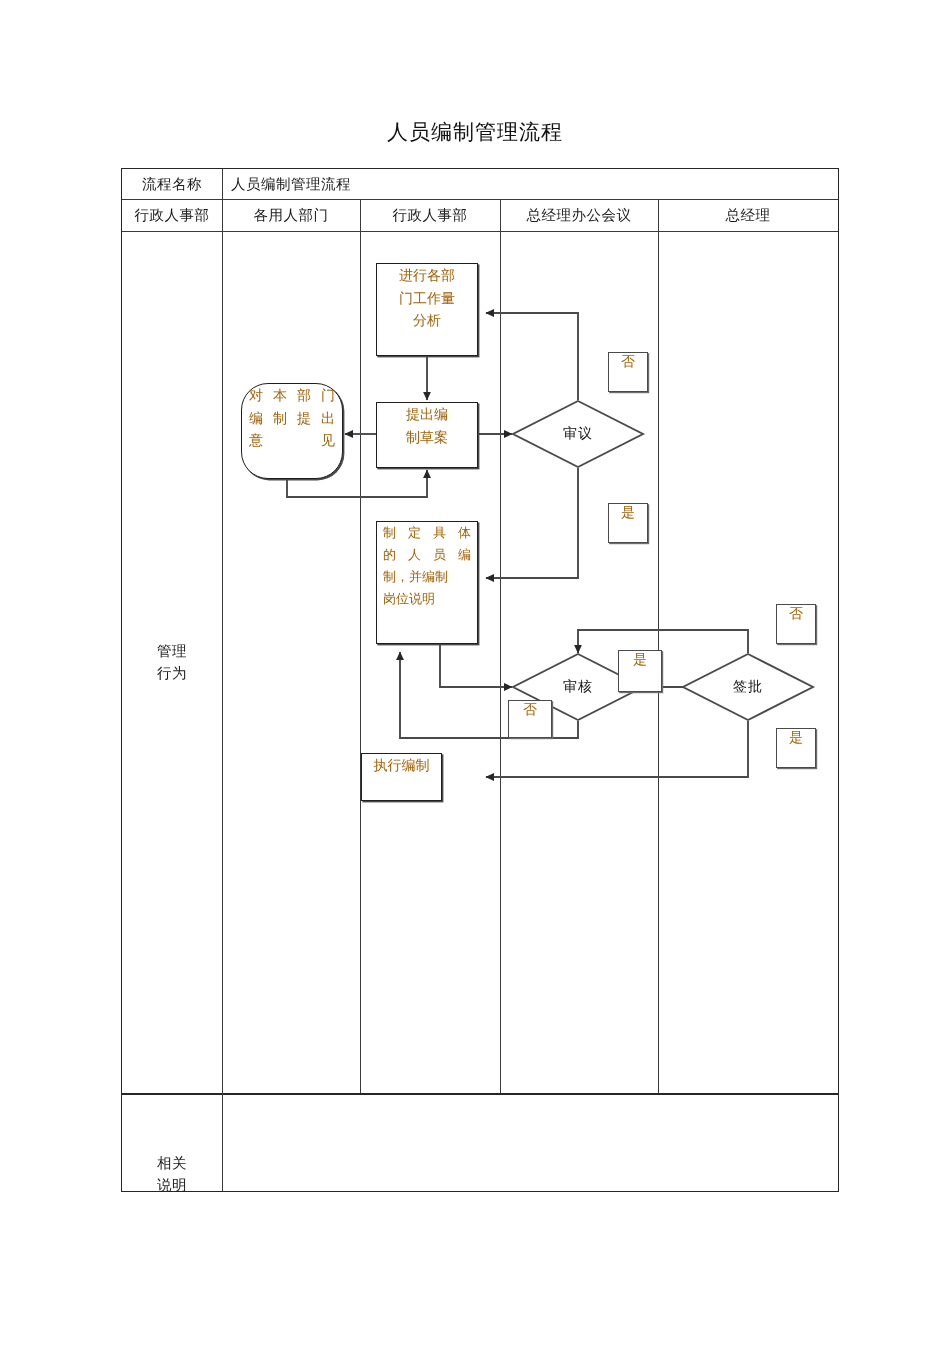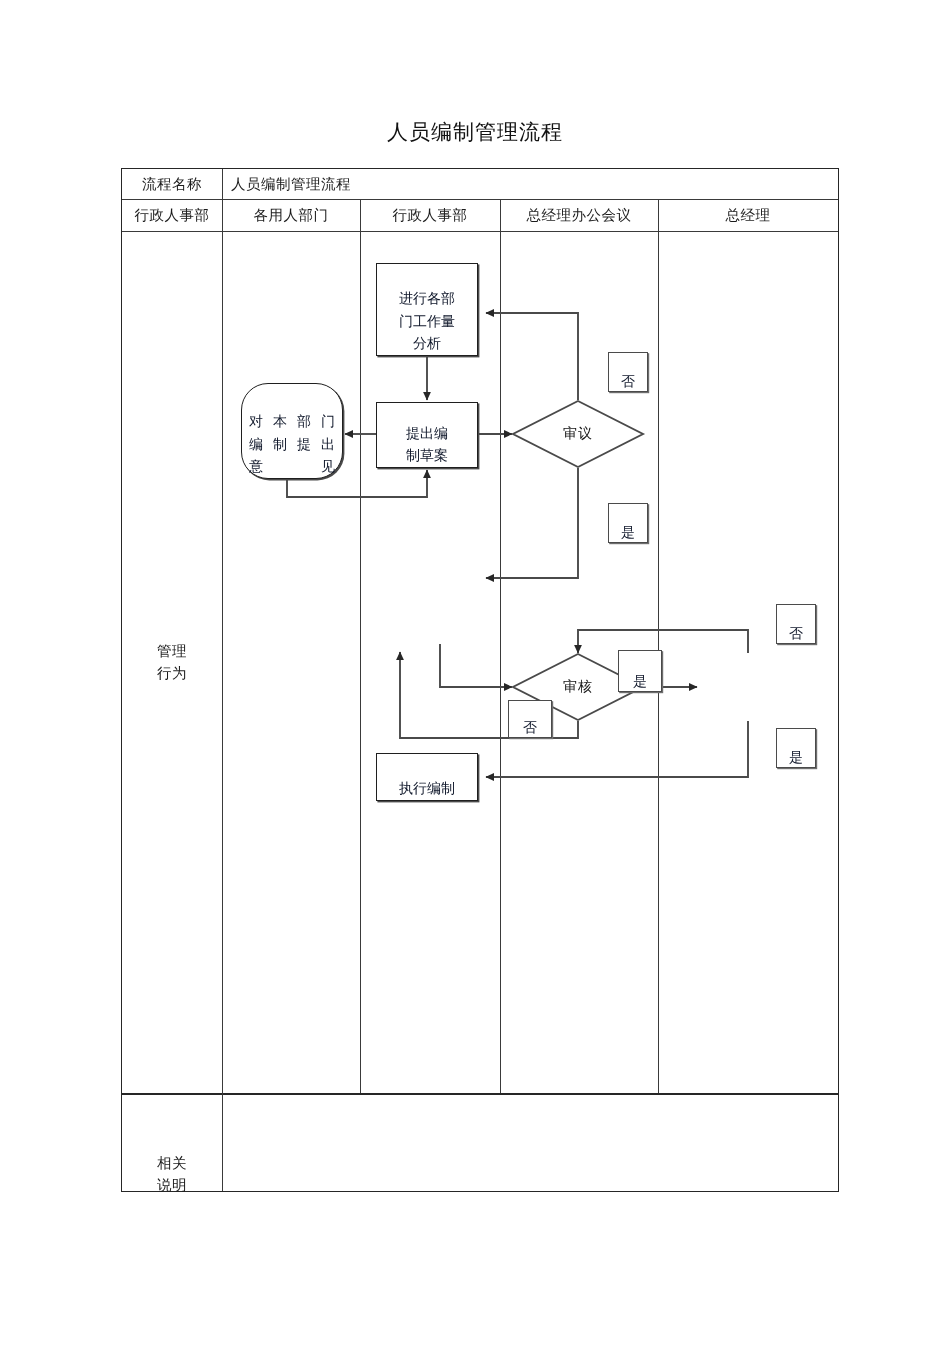--- a/index.html
+++ b/index.html
@@ -39,24 +39,24 @@
   .cell.left{justify-content:flex-start;padding-left:9px;}
   .cell.stack{flex-direction:column;line-height:1.55;}
 
   
   #flow-canvas{position:absolute;left:0;top:0;width:950px;height:1345px;pointer-events:none;}
 
   
   .node{
     position:absolute;box-sizing:border-box;
     background:#ffffff;
-    display:flex;align-items:flex-end;justify-content:center;
+    display:flex;align-items:flex-start;justify-content:center;
     text-align:center;
     font-family:"DejaVu Sans","Liberation Sans",sans-serif;
-    color:#0f172a;
+    color:#a16207;
   }
   .proc{
     border:1.6px solid #1f1f1f;
     box-shadow:1.4px 1.4px 0 0 #4a4a4a;
     font-size:14px;line-height:1.62;
   }
   .proc .inner{padding:0 5px;}
   .proc.just .inner{text-align:justify;text-align-last:justify;}
 
   .tag{
@@ -178,39 +178,53 @@
   </div>
 
   <div class="node proc just" style="left:241px;top:383px;width:102px;height:96px;border-radius:27px;">
     <div class="inner" style="width:86px;">
       <span style="display:block;text-align:justify;text-align-last:justify;">对本部门</span>
       <span style="display:block;text-align:justify;text-align-last:justify;">编制提出</span>
       <span style="display:block;text-align:left;">意见</span>
     </div>
   </div>
 
-
-  <div class="node proc" style="left:376px;top:753px;width:102px;height:48px;">
+  <div class="node proc" style="left:376px;top:521px;width:102px;height:123px;">
+    <div class="inner" style="width:88px;font-size:13px;line-height:1.7;">
+      <span style="display:block;text-align:justify;text-align-last:justify;">制定具体</span>
+      <span style="display:block;text-align:justify;text-align-last:justify;">的人员编</span>
+      <span style="display:block;text-align:left;">制，并编制</span>
+      <span style="display:block;text-align:left;">岗位说明</span>
+    </div>
+  </div>
+
+  <div class="node proc" style="left:361px;top:753px;width:81px;height:48px;">
     <div class="inner">执行编制</div>
   </div>
 
   <div class="diamond-wrap" style="left:512px;top:653px;width:132px;height:68px;">
     <svg width="132" height="68" viewBox="0 0 132 68" xmlns="http://www.w3.org/2000/svg">
       <polygon points="66,1 131,34 66,67 1,34" fill="#ffffff" stroke="#4a4a4a" stroke-width="1.9"></polygon>
     </svg>
     <div class="diamond-label">审核</div>
   </div>
 
   <div class="diamond-wrap" style="left:512px;top:400px;width:132px;height:68px;">
     <svg width="132" height="68" viewBox="0 0 132 68" xmlns="http://www.w3.org/2000/svg">
       <polygon points="66,1 131,34 66,67 1,34" fill="#ffffff" stroke="#4a4a4a" stroke-width="1.9"></polygon>
     </svg>
     <div class="diamond-label">审议</div>
   </div>
 
+  <div class="diamond-wrap" style="left:682px;top:653px;width:132px;height:68px;">
+    <svg width="132" height="68" viewBox="0 0 132 68" xmlns="http://www.w3.org/2000/svg">
+      <polygon points="66,1 131,34 66,67 1,34" fill="#ffffff" stroke="#4a4a4a" stroke-width="1.9"></polygon>
+    </svg>
+    <div class="diamond-label">签批</div>
+  </div>
 
   <div class="node tag" style="left:608px;top:352px;width:40px;height:40px;">
     <span>否</span>
   </div>
 
   <div class="node tag" style="left:608px;top:503px;width:40px;height:40px;">
     <span>是</span>
   </div>
 
   <div class="node tag" style="left:618px;top:650px;width:44px;height:42px;">

